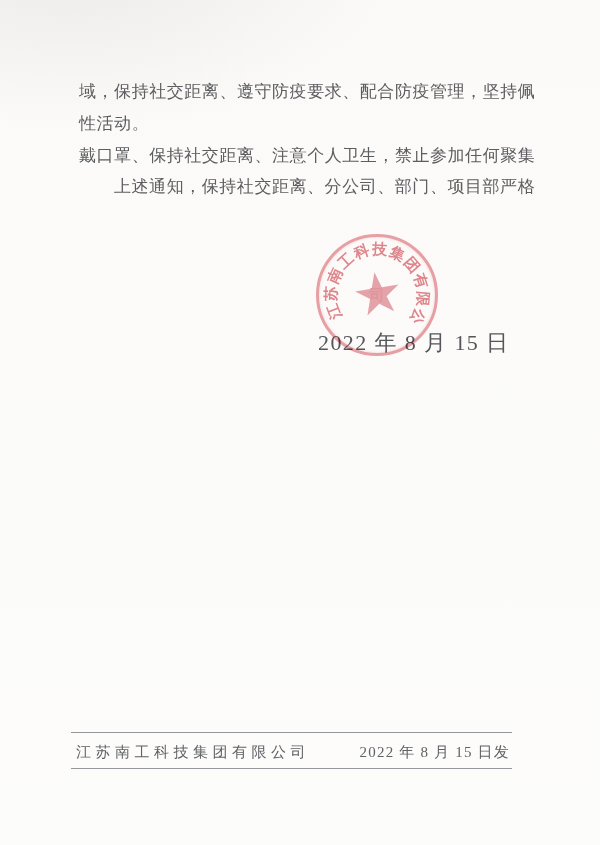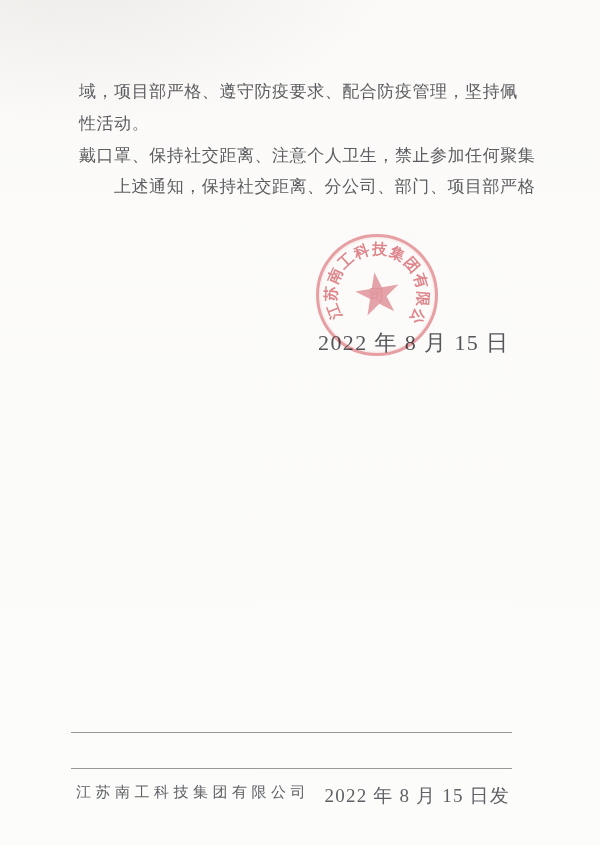--- a/index.html
+++ b/index.html
@@ -90,37 +90,35 @@
     left: 71px; width: 441px; height: 1px;
     background: #96989b;
   }
   .footer-rule.top { top: 732px; }
   .footer-rule.bottom { top: 768px; }
   .footer-company {
     position: absolute;
     left: 76px; top: 743px;
     font-size: 15px; letter-spacing: 4.5px;
     color: #5f6165;
-    margin-top: 40px;
   }
   .footer-date {
     position: absolute;
     right: 90px; top: 743px;
-    font-size: 19px; letter-spacing: 1.2px;
+    font-size: 15px; letter-spacing: 1.2px;
     color: #5f6165;
-    margin-top: 40px;
   }
 </style>
 </head>
 <body>
 
 <div class="page">
 
   <div class="body-text">
-    <div class="line">域，项目部严格、遵守防疫要求、配合防疫管理，坚持佩</div>
+    <div class="line">域，保持社交距离、遵守防疫要求、配合防疫管理，坚持佩</div>
     <div class="line">性活动。</div>
     <div class="line">戴口罩、保持社交距离、注意个人卫生，禁止参加任何聚集</div>
     <div class="line indent">上述通知，保持社交距离、分公司、部门、项目部严格</div>
   </div>
 
   <div class="issue-date">2022 年 8 月 15 日</div>
 
   <div class="seal">
     <div class="seal-ring"></div>
     <span class="seal-char">江</span>

